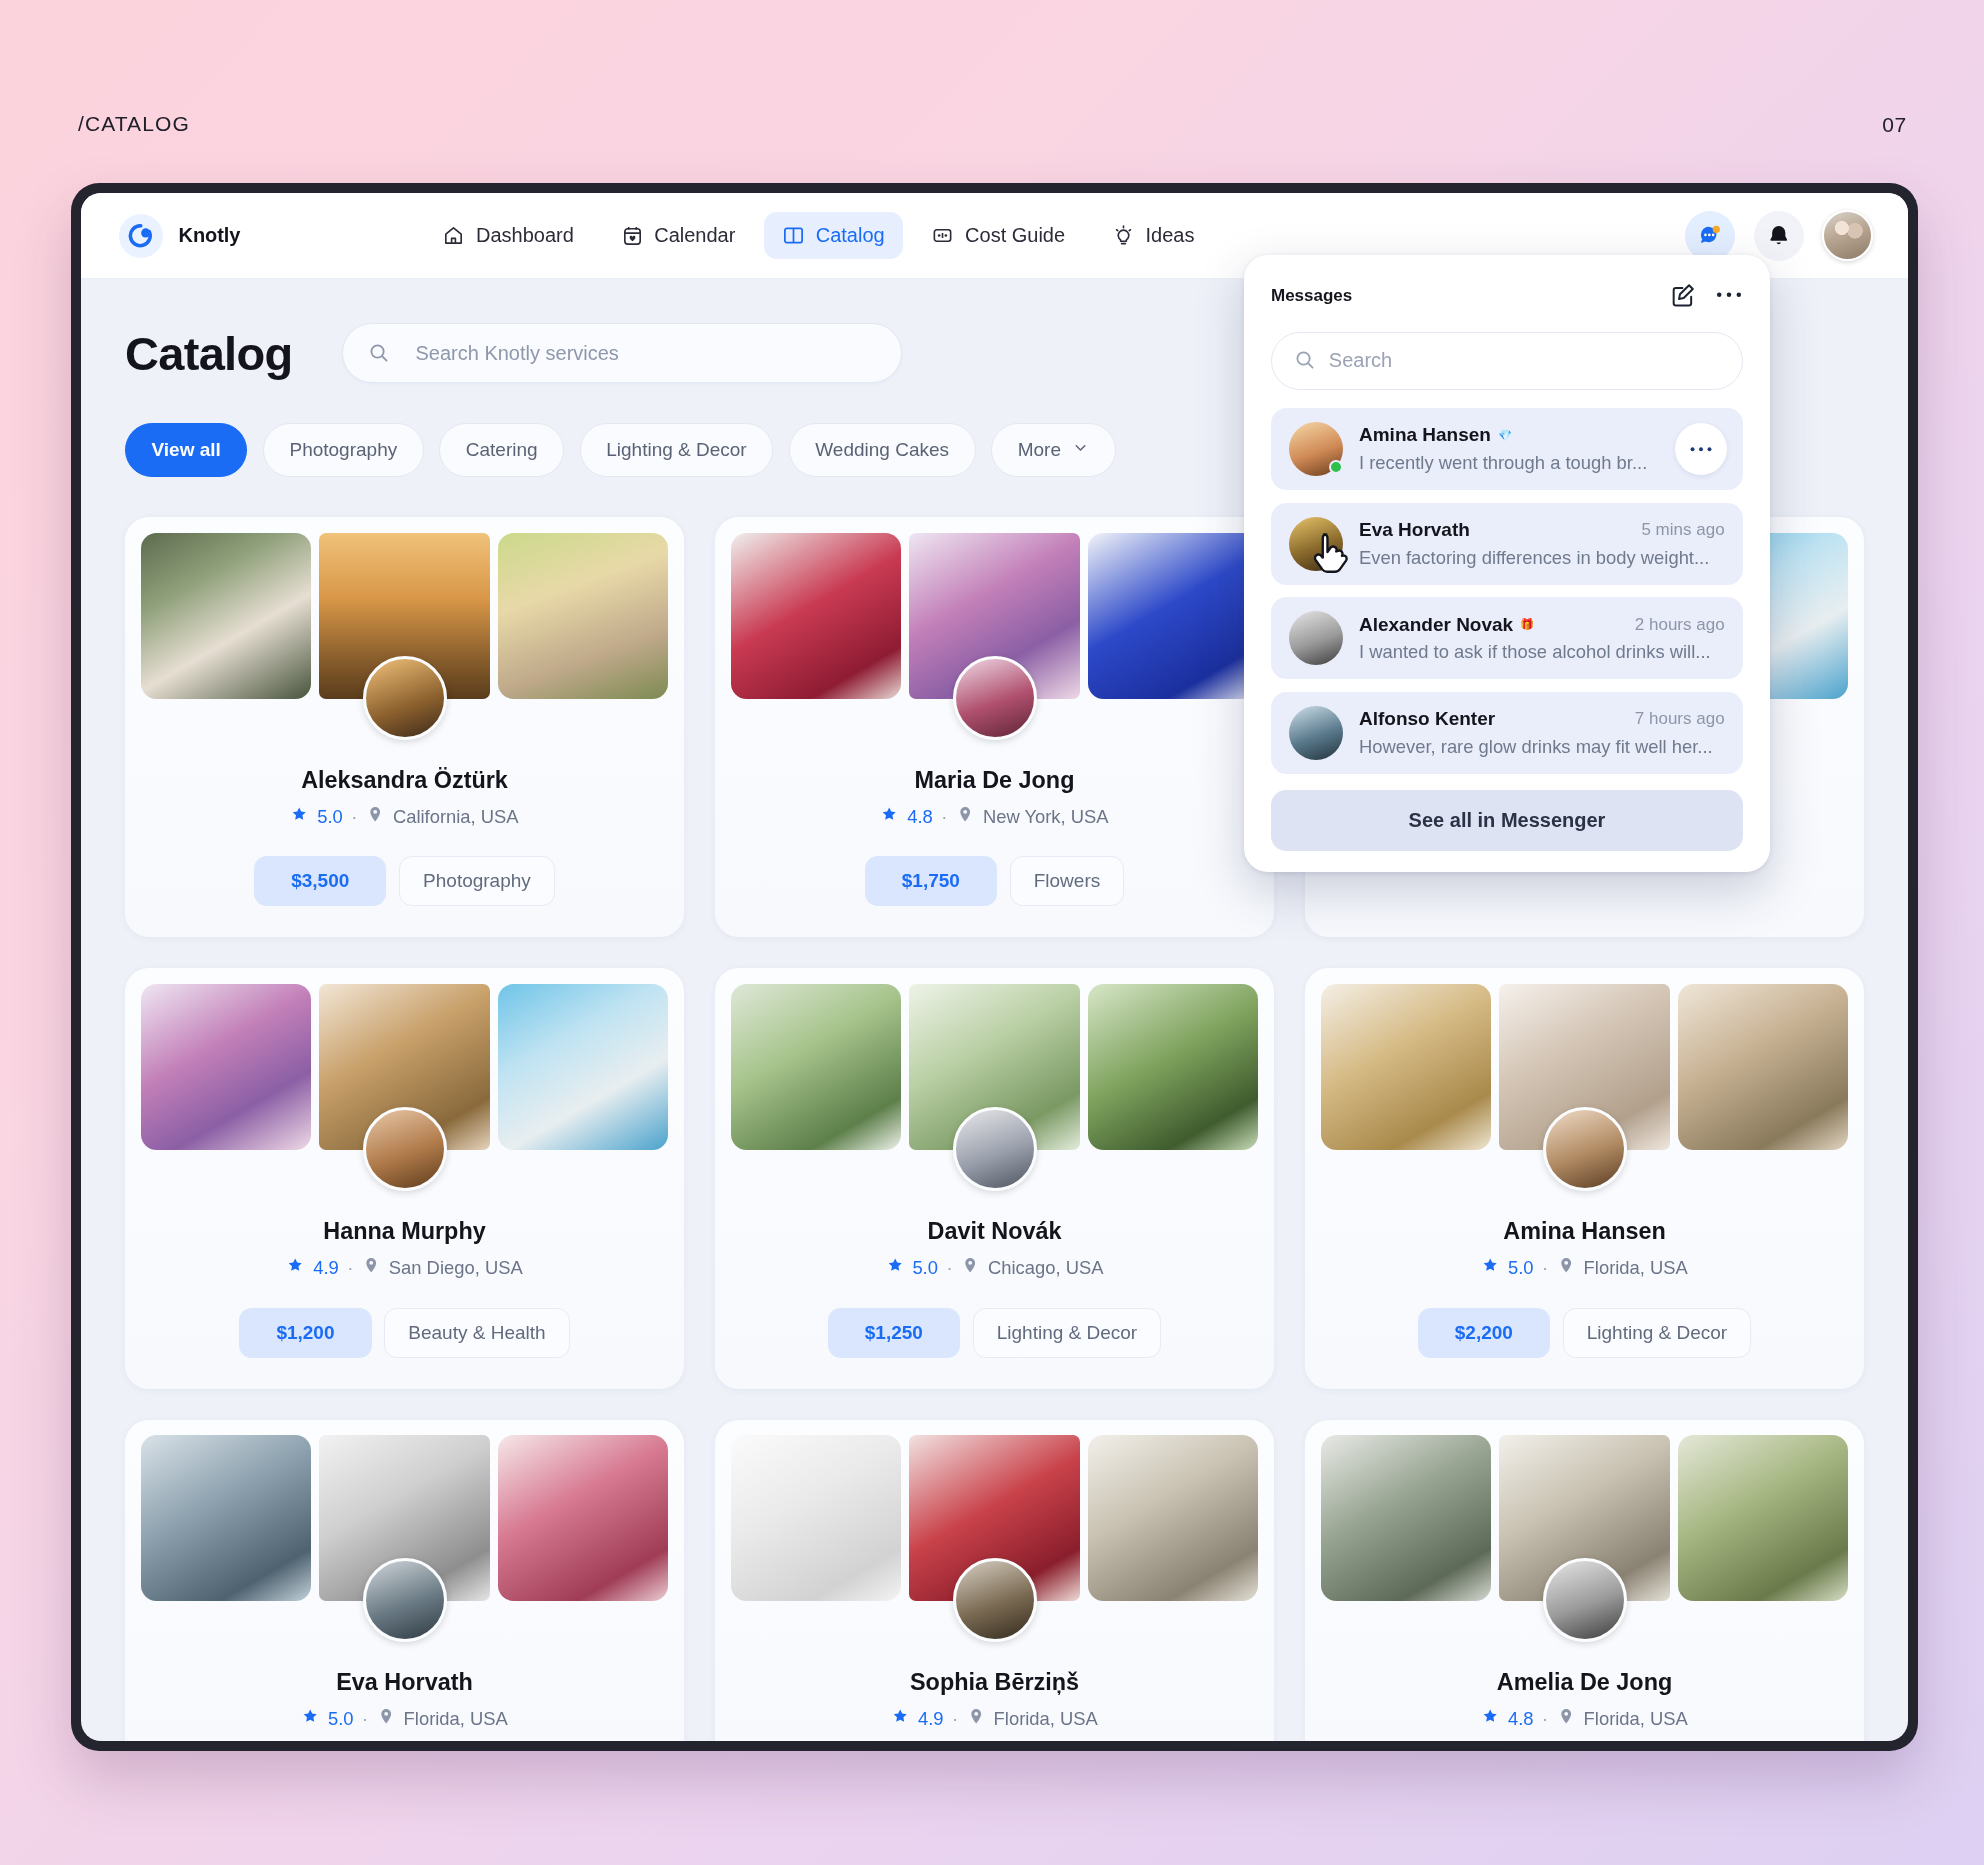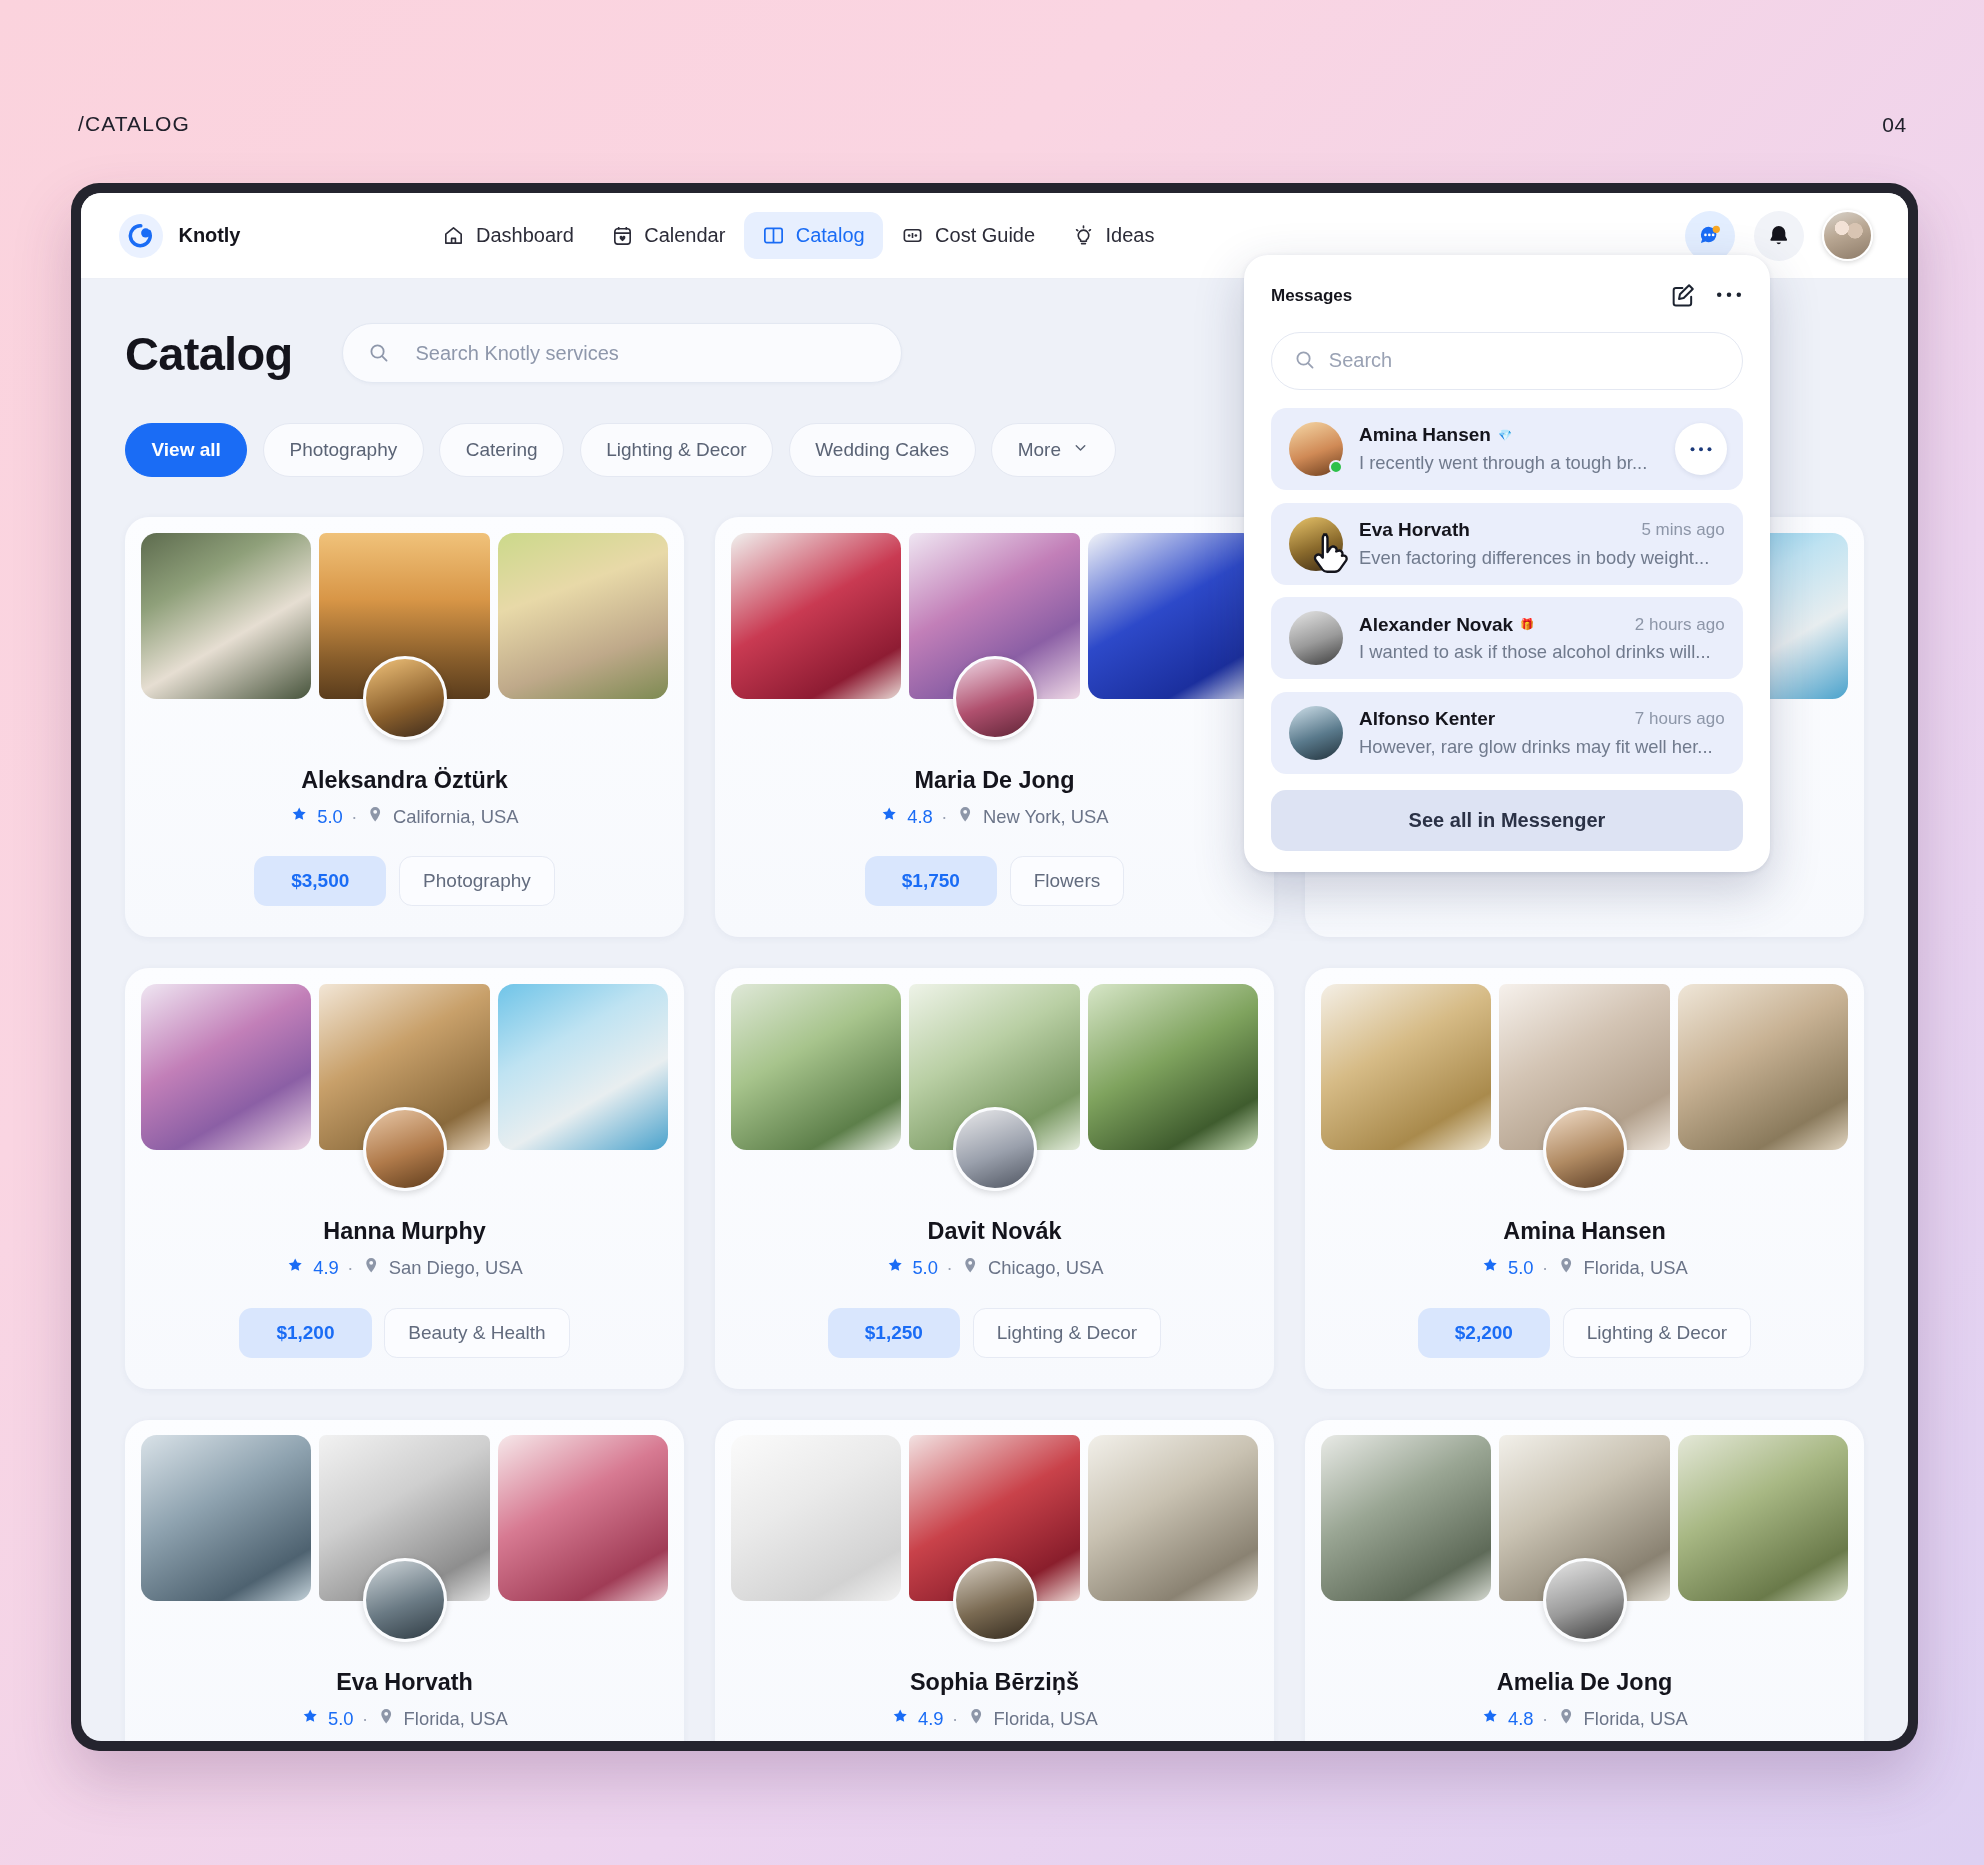--- a/index.html
+++ b/index.html
@@ -48,21 +48,21 @@
     position: relative; z-index: 5;
     border-bottom: 0.7px solid #eceff6;
   }
   .brand { display: flex; align-items: center; gap: 15.6px; min-width: 305px; }
   .brand-logo {
     width: 44px; height: 44px; border-radius: 50%;
     background: #eaf1ff; display: flex; align-items: center; justify-content: center;
   }
   .brand-name { font-size: 20px; font-weight: 700; color: #14141c; letter-spacing: -0.1px; }
 
-  .mainnav { display: flex; align-items: flex-end; }
+  .mainnav { display: flex; align-items: flex-end; gap: 10px; }
   .navitem {
     display: flex; align-items: center; gap: 10.6px;
     padding: 12px 18.4px; border-radius: 12.8px;
     font-size: 20px; color: #2c2c38; white-space: nowrap;
     cursor: pointer;
   }
   .navitem.active { background: #e7effe; color: #1a6cf5; font-weight: 500; }
   .navitem svg { display: block; }
 
   .topright { margin-left: auto; display: flex; align-items: center; gap: 18.4px; }
@@ -253,21 +253,21 @@
 
   .ta1 { background: linear-gradient(160deg,#f6d9a8,#d08a56 55%,#6a3c1c); }
   .ta2 { background: linear-gradient(160deg,#e8c46a,#8a6a2c 55%,#3c2a14); }
   .ta3 { background: linear-gradient(160deg,#e6e6e6,#9a9a9a 55%,#3c3c3c); }
   .ta4 { background: linear-gradient(160deg,#cfe0ea,#5a7a8c 55%,#22323c); }
 </style>
 </head>
 <body>
 
 <div class="slide-label">/CATALOG</div>
-<div class="slide-page">04</div>
+<div class="slide-page">07</div>
 
 <div class="device">
 <div class="screen">
 
   <div class="topbar">
     <div class="brand">
       <div class="brand-logo">
         <svg width="25.5" height="25.5" viewBox="0 0 36 36">
           <path d="M18 4 A14 14 0 1 0 30 12" fill="none" stroke="#1a6cf5" stroke-width="5" stroke-linecap="round"></path>
           <circle cx="25" cy="14" r="6.5" fill="#1a6cf5"></circle>

